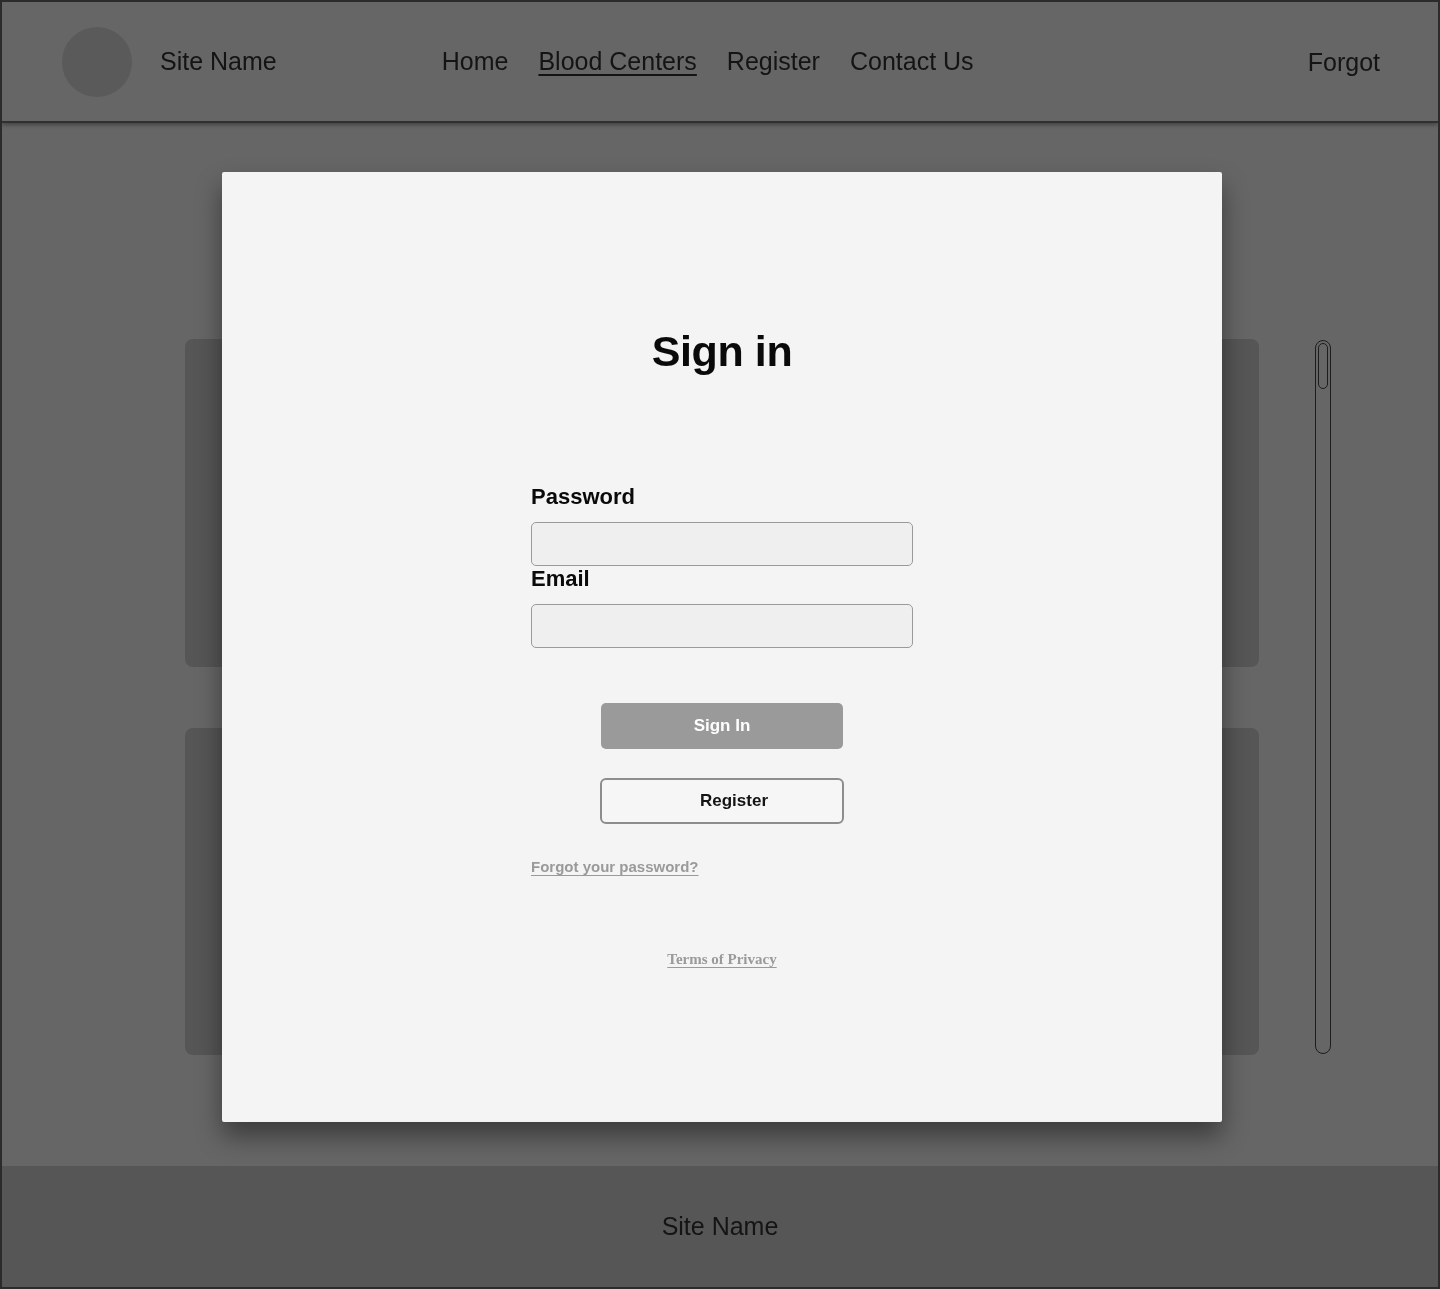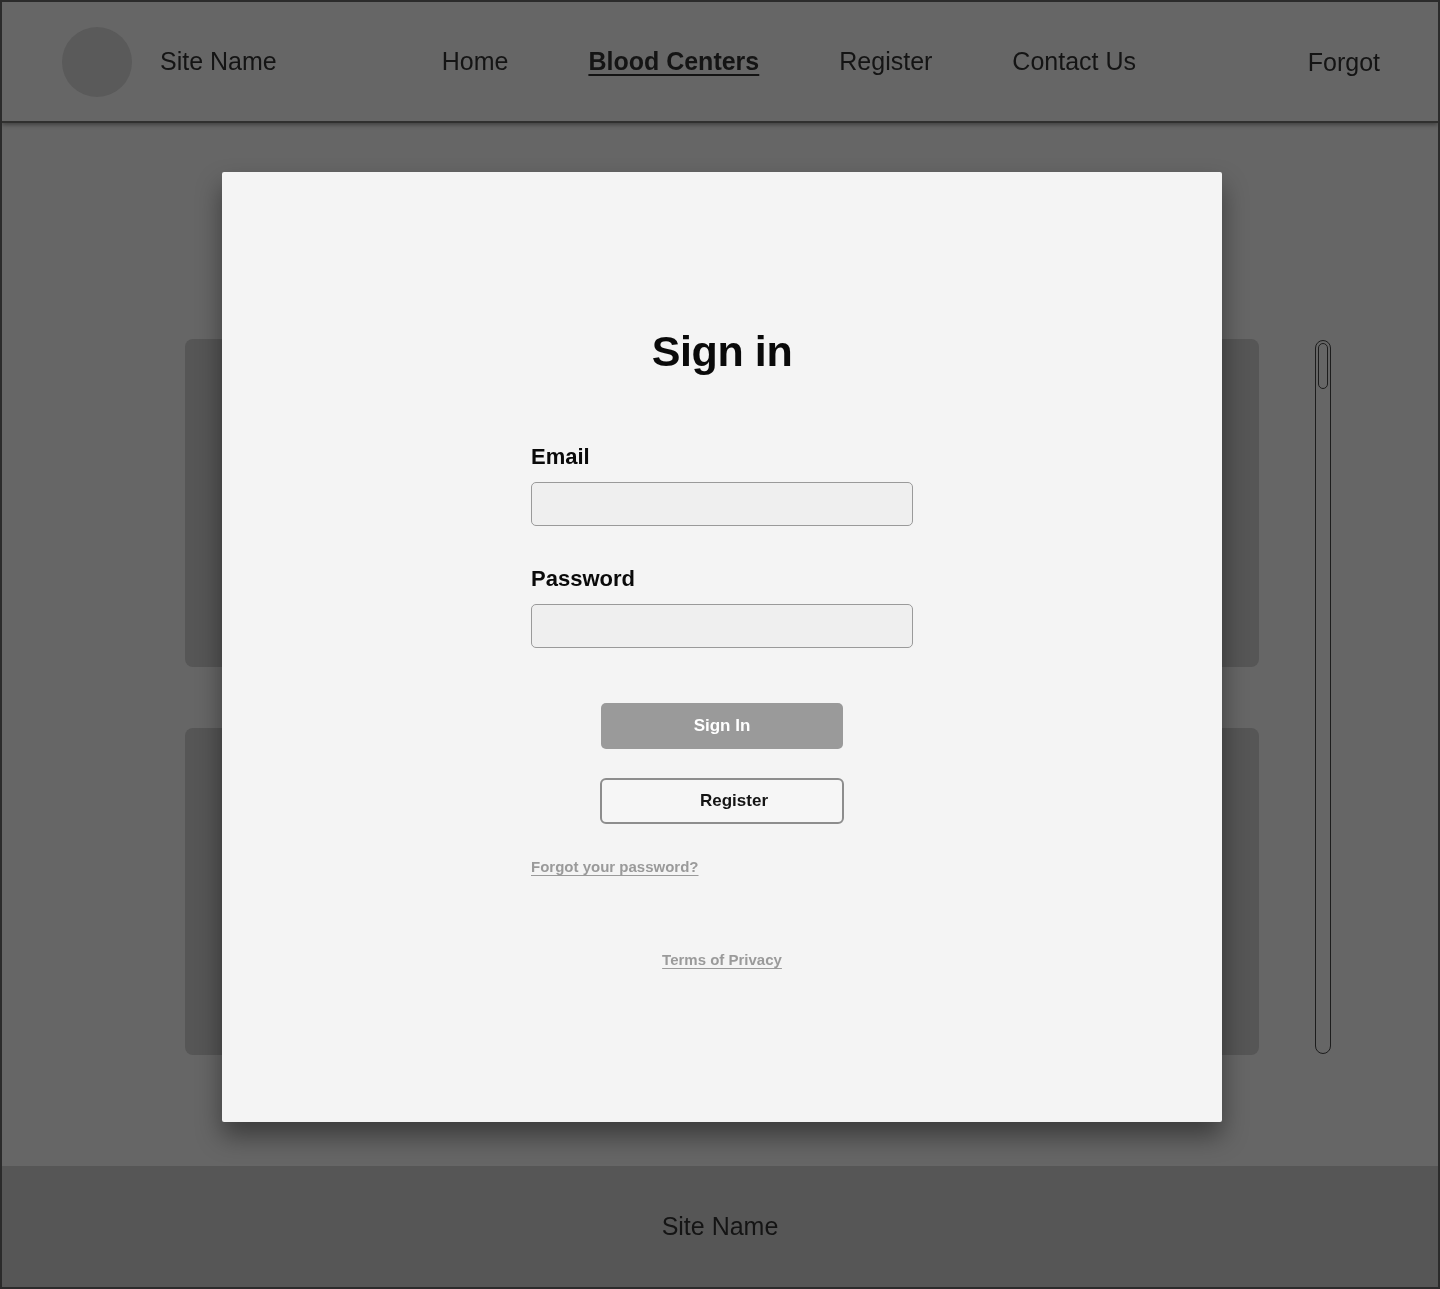--- a/index.html
+++ b/index.html
@@ -52,32 +52,32 @@
     font-size: 25px;
     color: #141414;
     font-weight: 400;
     white-space: nowrap;
   }
 
   #main-nav {
     display: flex;
     align-items: center;
     margin-left: 165px;
-    gap: 80px;
+    gap: 30px;
   }
   .nav-link {
     font-size: 25px;
     color: #141414;
     font-weight: 400;
     white-space: nowrap;
     text-decoration: none;
     cursor: pointer;
   }
   .nav-link.active {
-    font-weight: bold;
+    font-weight: normal;
     text-decoration: underline;
     text-underline-offset: 4px;
   }
 
   #login-link {
     position: absolute;
     right: 58px;
     top: 50%;
     transform: translateY(-50%);
     font-size: 25px;
@@ -249,20 +249,21 @@
     left: 0;
     right: 0;
     top: 779px;
     text-align: center;
     font-size: 15px;
     font-weight: bold;
     color: #9a9a9a;
     text-decoration: underline;
     text-underline-offset: 3px;
     cursor: pointer;
+    font-family: Liberation Serif, serif;
   }
 </style>
 </head>
 <body>
 
 <div id="page">
 
   <div id="header">
 
     <div id="brand">
@@ -292,30 +293,30 @@
   <div id="footer">
     <div id="footer-name">Site Name</div>
   </div>
 
   <div id="modal">
 
     <div id="modal-title">Sign in</div>
 
     <form id="signin-form">
 
+      <div id="password-group">
+        <label class="field-label">Password</label>
+        <input class="text-input" type="password" placeholder="" style="">
+      </div>
+
       <div>
         <label class="field-label">Email</label>
         <input class="text-input" type="text" placeholder="" style="">
       </div>
 
-      <div id="password-group">
-        <label class="field-label">Password</label>
-        <input class="text-input" type="password" placeholder="" style="">
-      </div>
-
       <button id="signin-button" type="submit">Sign In</button>
 
       <button id="register-button" type="button">Register</button>
 
       <a id="forgot-password">Forgot your password?</a>
     </form>
 
     <a id="terms-link">Terms of Privacy</a>
   </div>
 

